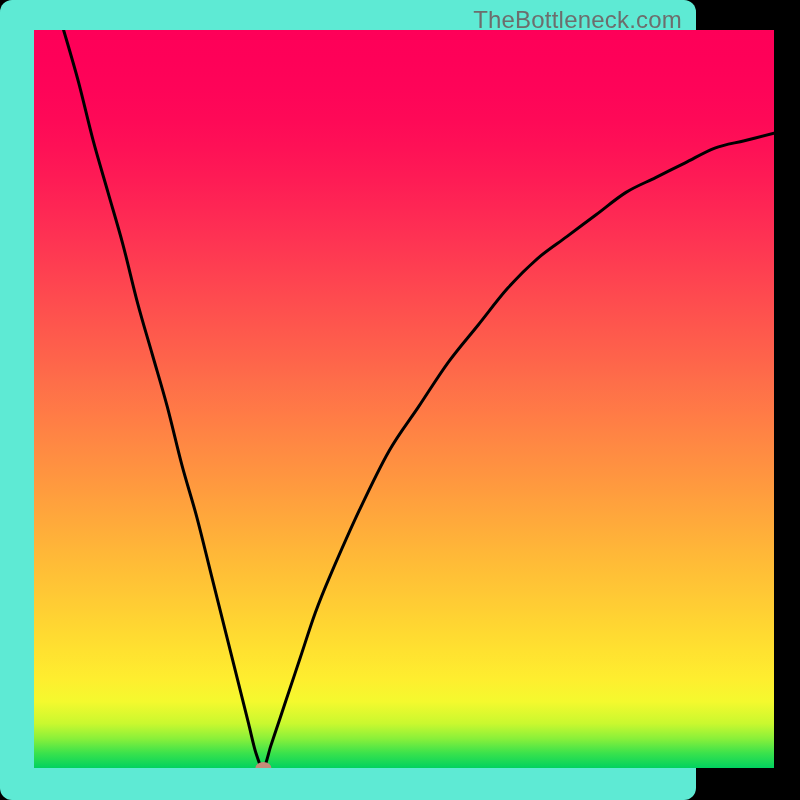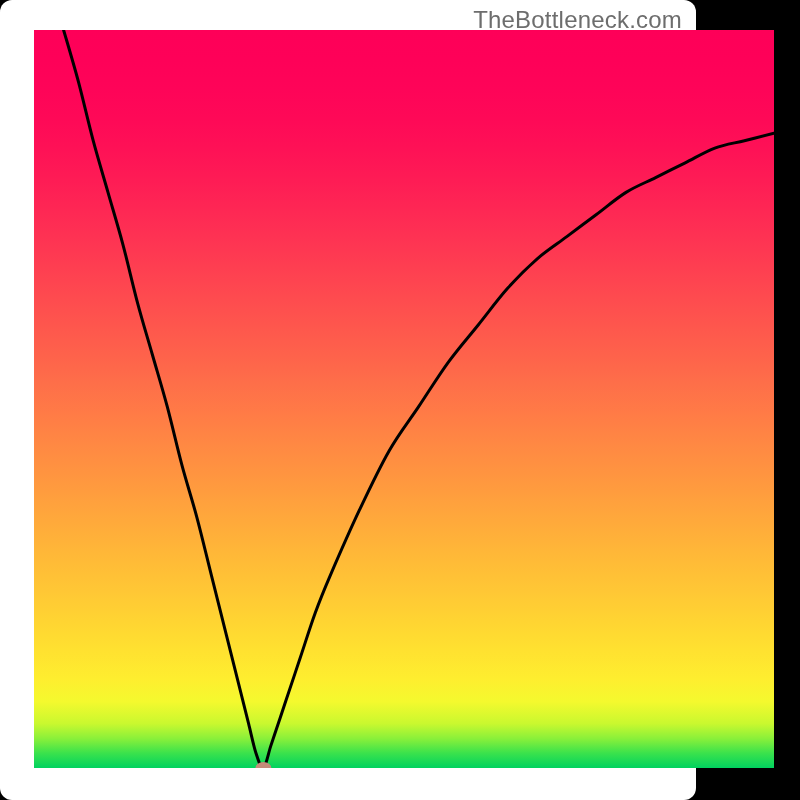--- a/index.html
+++ b/index.html
@@ -1,21 +1,21 @@
 <!DOCTYPE html>
 <html><head>
 <meta charset="utf-8">
 <style>
   * { margin: 0; padding: 0; box-sizing: border-box; }
   html, body { width: 800px; height: 800px; overflow: hidden; background: #000; }
   .frame {
     position: relative;
     width: 696px;
     height: 800px;
-    background: #ffffff;
+    background: #5eead4;
     border-radius: 12px;
   }
   .plot-area {
     position: absolute;
     left: 34px;
     top: 30px;
     width: 740px;
     height: 738px;
     background: linear-gradient(to top,
       #01d25f 0%,

